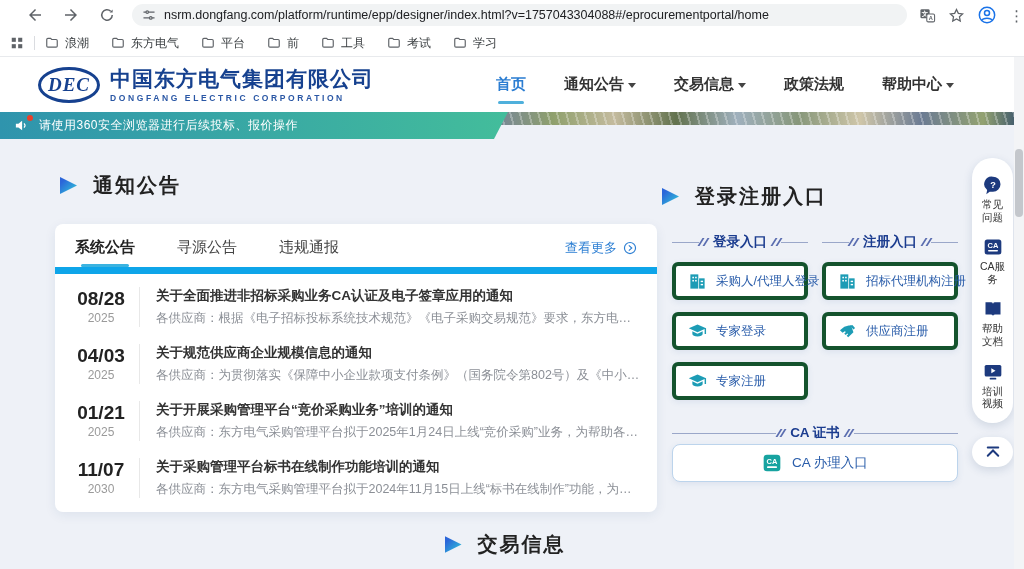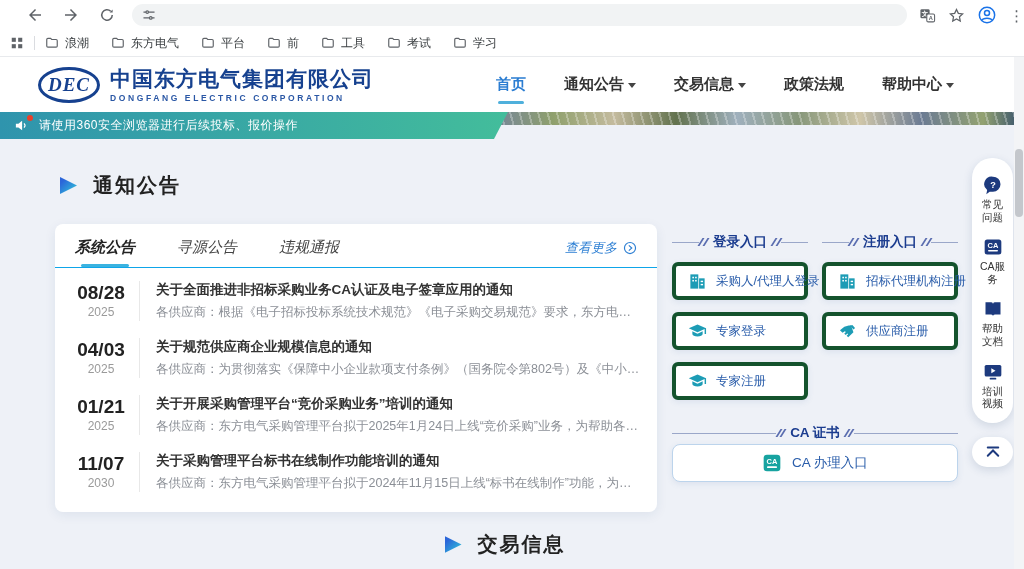--- a/index.html
+++ b/index.html
@@ -61,21 +61,21 @@
   .red-dot { position:absolute; top:-3px; right:-4px; width:6px; height:6px; border-radius:50%; background:#e8402a; }
   .notice-text { margin-left:10px; color:#fff; font-size:12px; letter-spacing:.5px; }
 
   
   .sec-title { position:absolute; display:flex; align-items:center; gap:16px; }
   .arrow-ic { width:17px; height:17px; clip-path:polygon(0 0,100% 50%,0 100%); background:linear-gradient(135deg,#2b66d9 20%,#2fb3d9 80%); }
   .sec-title .t { font-size:20px; font-weight:bold; color:#222; letter-spacing:2px; }
 
   
   .card { position:absolute; left:55px; top:224px; width:602px; height:288px; background:#fff; border-radius:8px; box-shadow:0 3px 12px rgba(30,60,110,.08); }
-  .tabs-row { display:flex; align-items:center; padding:14px 20px 0 20px; border-bottom:1px solid #0ea5e9;font-style:italic; }
+  .tabs-row { display:flex; align-items:center; padding:14px 20px 0 20px; border-bottom:7px solid #0ea5e9; }
   .tab { position:relative; font-size:15px; color:#444; margin-right:42px; padding-bottom:10px; cursor:pointer; }
   .tab.active { font-weight:bold; color:#222; }
   .tab.active::after { content:""; position:absolute; left:6px; right:6px; bottom:0; height:3px; background:#3bb3e0; border-radius:2px; }
   .more { margin-left:auto; display:flex; align-items:center; gap:6px; color:#2d7fd3; font-size:13px; cursor:pointer; padding-bottom:10px; }
   .more-ic { width:14px; height:14px; color:#2d7fd3; }
   .more-ic svg { width:100%; height:100%; }
   .notice-list { padding:4px 16px 0 8px; }
   .nrow { display:flex; align-items:center; height:57px; cursor:pointer; }
   .ndate { width:76px; text-align:center; flex:0 0 auto; }
   .ndate .d { font-size:19px; font-weight:bold; color:#222; line-height:1.2; }
@@ -140,20 +140,21 @@
         </svg>
     </span>
     <div class="urlpill">
       <span class="tune">
         <svg viewBox="0 0 24 24" fill="none" stroke="currentColor" stroke-width="2">
             <circle cx="9" cy="7" r="2.2"></circle>
             <path d="M2.5 7h4.3M11.2 7h10.3M2.5 17h10.3M17.2 17h4.3"></path>
             <circle cx="15" cy="17" r="2.2"></circle>
           </svg>
       </span>
+      <span class="urltext">nsrm.dongfang.com/platform/runtime/epp/designer/index.html?v=1757043304088#/eprocurementportal/home</span>
     </div>
     <div class="chrome-right">
       <span class="nav-ic" style="width:17px;height:17px;">
         <svg viewBox="0 0 24 24">
             <rect x="2" y="3" width="13" height="13" rx="2" fill="#5f6368"></rect>
             <text x="8.5" y="13" font-size="9" fill="#fff" text-anchor="middle" font-weight="bold">文</text>
             <rect x="11" y="10" width="11" height="11" rx="2" fill="#fff" stroke="#5f6368" stroke-width="1.5"></rect>
             <text x="16.5" y="19" font-size="8" fill="#5f6368" text-anchor="middle" font-weight="bold">A</text>
           </svg>
       </span>
@@ -330,20 +331,24 @@
         </div>
         <div class="nsep"></div>
         <div class="nbody">
           <div class="ntitle">关于采购管理平台标书在线制作功能培训的通知</div>
           <div class="ndesc">各供应商：东方电气采购管理平台拟于2024年11月15日上线“标书在线制作”功能，为帮…</div>
         </div>
       </div>
     </div>
   </div>
 
+  <div class="sec-title" style="left:662px; top:183px;">
+    <span class="arrow-ic"></span>
+    <span class="t">登录注册入口</span>
+  </div>
 
   <div class="lr-head-row" style="left:672px;">
     <span class="deco-line"></span>
       <span class="sl"></span>
       <span class="sl"></span>
     <span class="lr-head">登录入口</span>
     <span class="sl"></span>
       <span class="sl"></span>
       <span class="deco-line"></span>
   </div>

